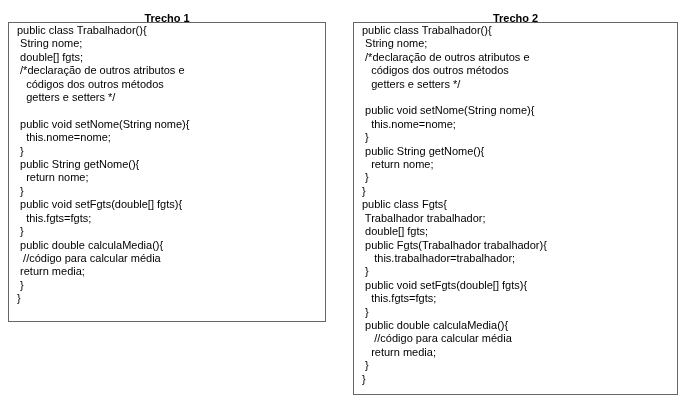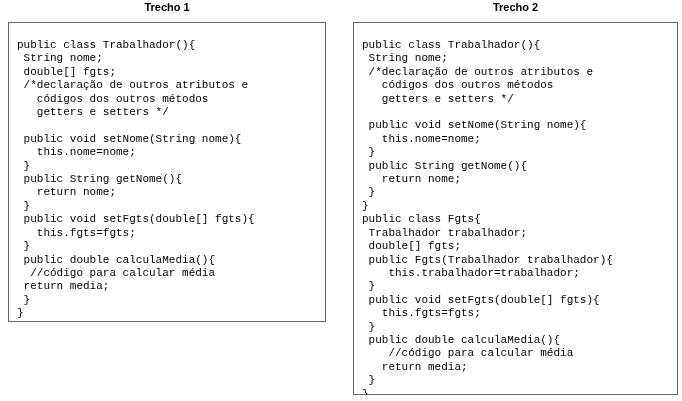--- a/index.html
+++ b/index.html
@@ -17,35 +17,35 @@
   }
   .panel {
     position: absolute;
     top: 0;
   }
   .panel-1 { left: 8px;   width: 318px; }
   .panel-2 { left: 353px; width: 325px; border-radius: 21px; }
   .panel-title {
     height: 22px;
     box-sizing: border-box;
-    padding-top: 1px;
+    padding-top: 12px;
     text-align: center;
     font-family: "Liberation Sans", sans-serif;
     font-size: 11px;
     font-weight: bold;
     color: #000000;
     line-height: 13px;
   }
   .code-box {
     box-sizing: border-box;
     margin: 0;
     border: 1px solid #666666;
     background: #ffffff;
-    padding: 16px 8px;
-    font-family: Liberation Mono, monospace;
+    padding: 1px 8px;
+    font-family: Liberation Sans, sans-serif;
     font-size: 11px;
     line-height: 13.4px;
     color: #000000;
     white-space: pre;
     overflow: hidden;
   }
   .panel-1 .code-box { height: 300px; }
   .panel-2 .code-box { height: 373px; }
 </style>
 </head>

